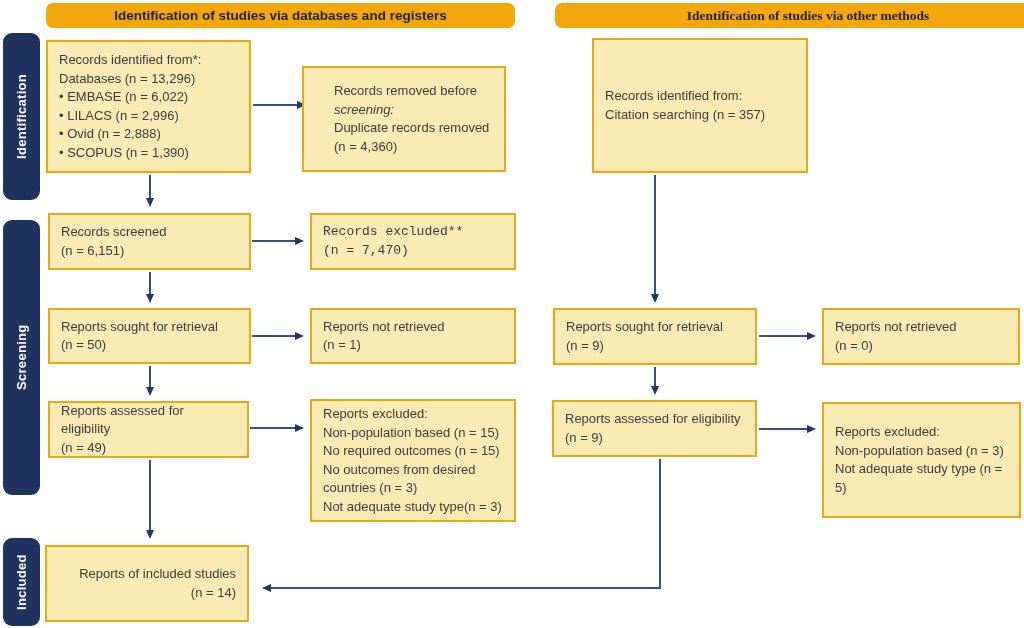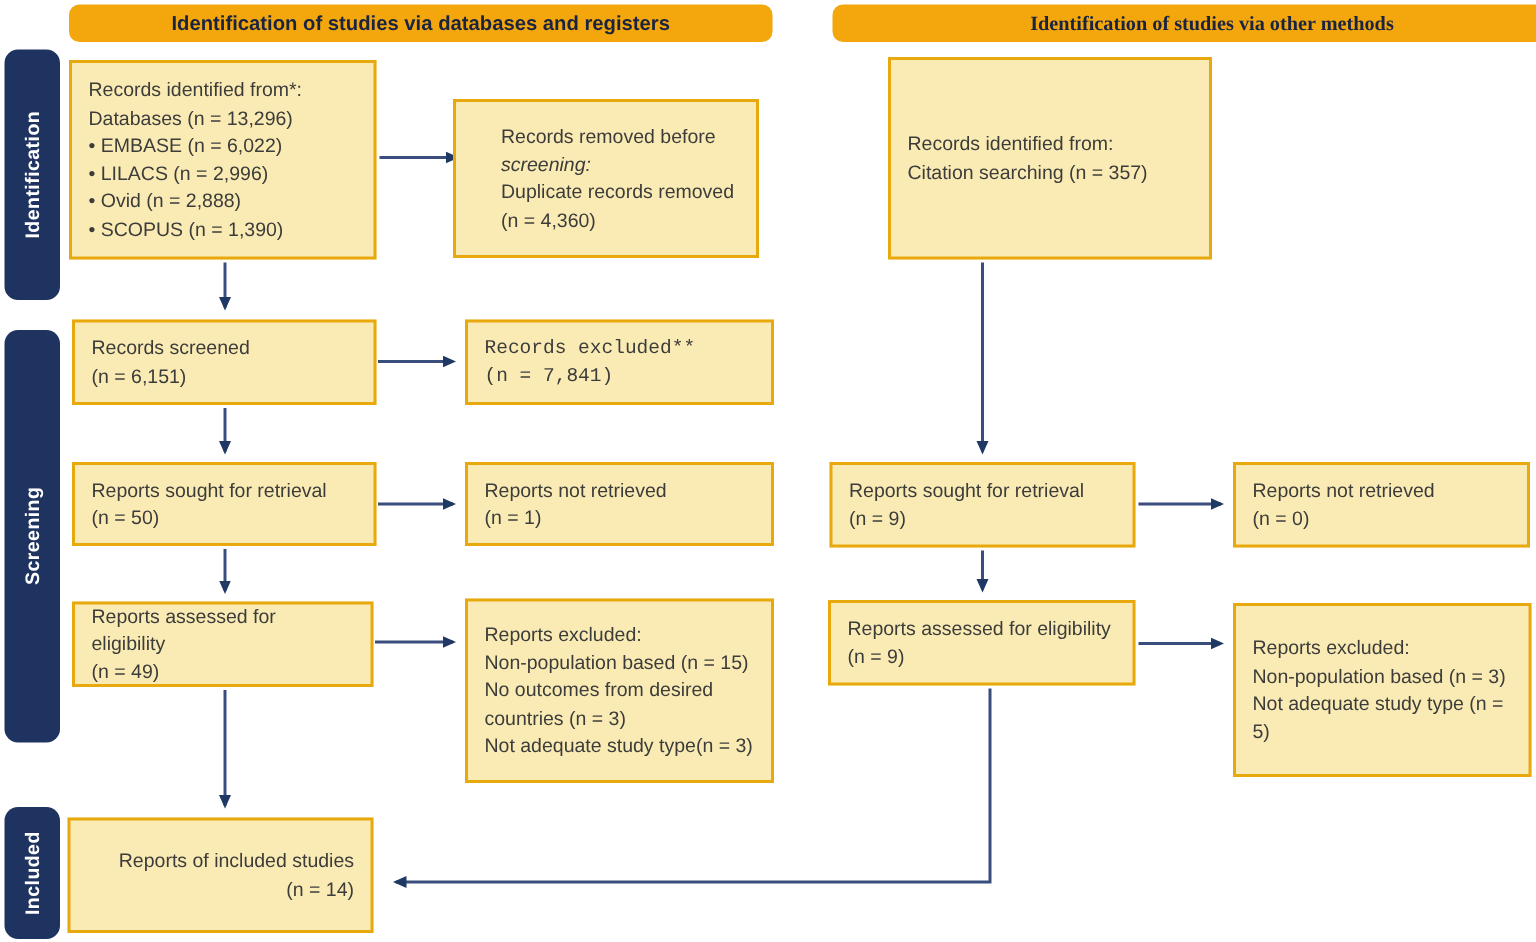--- a/index.html
+++ b/index.html
@@ -97,41 +97,42 @@
     <div>(n = 4,360)</div>
   </div>
 
   <div class="box" style="left:48px;top:213px;width:203px;height:57px;">
     <div>Records screened</div>
     <div>(n = 6,151)</div>
   </div>
 
   <div class="box" style="left:310px;top:213px;width:206px;height:57px;font-family:Liberation Mono, monospace;">
     <div>Records excluded**</div>
-    <div>(n = 7,841)</div>
+    <div>(n = 7,470)</div>
   </div>
 
   <div class="box" style="left:48px;top:308px;width:203px;height:56px;">
     <div>Reports sought for retrieval</div>
     <div>(n = 50)</div>
   </div>
 
   <div class="box" style="left:310px;top:308px;width:206px;height:56px;">
     <div>Reports not retrieved</div>
     <div>(n = 1)</div>
   </div>
 
   <div class="box" style="left:48px;top:401px;width:201px;height:57px;">
     <div>Reports assessed for eligibility</div>
     <div>(n = 49)</div>
   </div>
 
   <div class="box" style="left:310px;top:399px;width:206px;height:123px;">
     <div>Reports excluded:</div>
     <div>Non-population based (n = 15)</div>
+    <div>No required outcomes (n = 15)</div>
     <div>No outcomes from desired</div>
     <div>countries (n = 3)</div>
     <div>Not adequate study type(n = 3)</div>
   </div>
 
   <div class="box" style="left:45px;top:545px;width:204px;height:77px;align-items:flex-end;">
     <div>Reports of included studies</div>
     <div>(n = 14)</div>
   </div>
 

